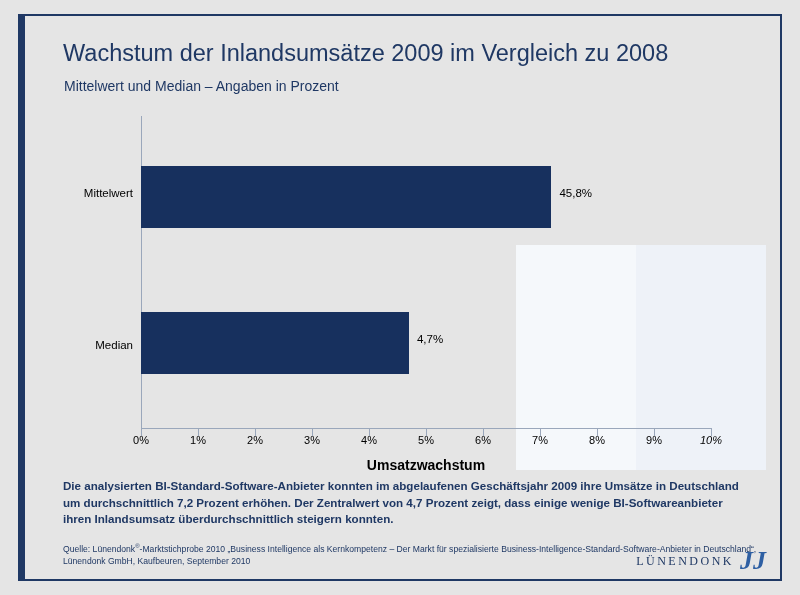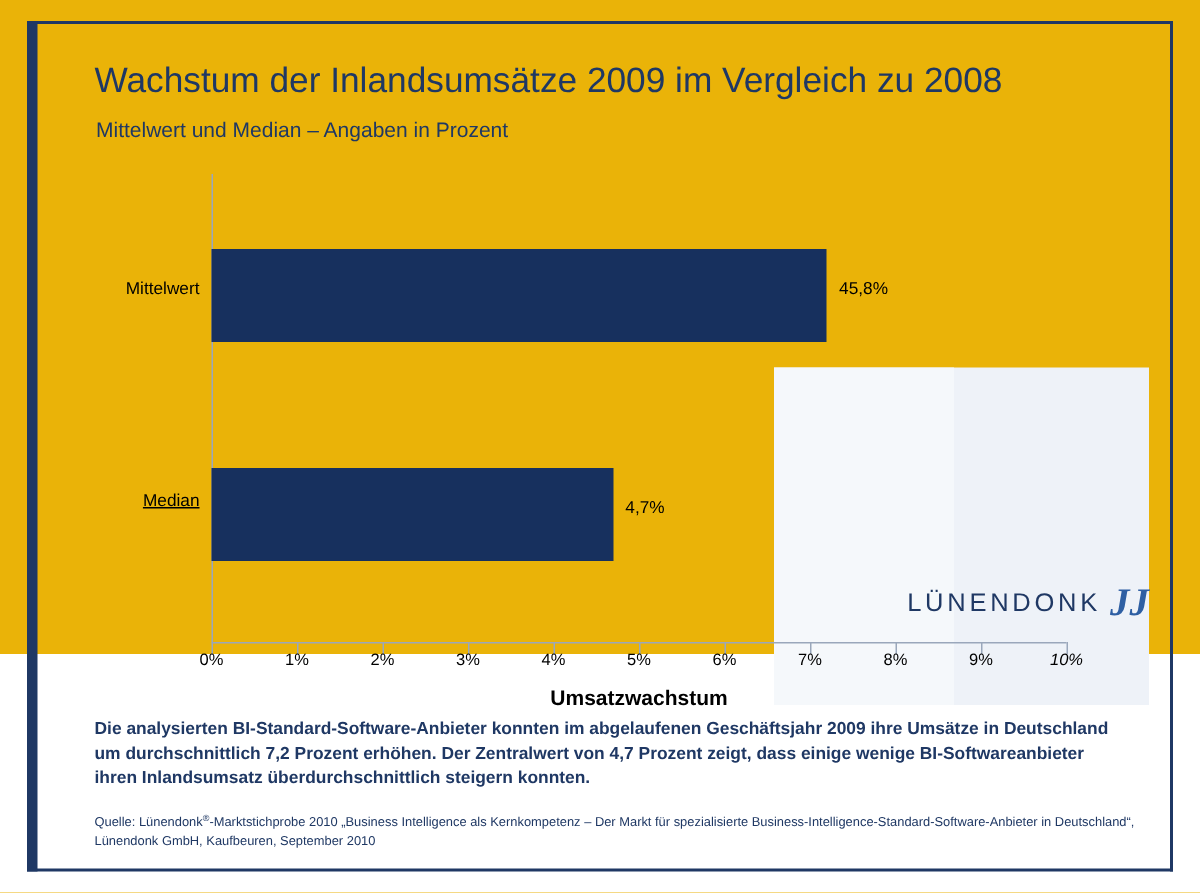--- a/index.html
+++ b/index.html
@@ -9,22 +9,22 @@
   body {
     width: 800px;
     height: 595px;
     background: #ffffff;
     font-family: "Liberation Sans", sans-serif;
     overflow: hidden;
   }
   #slide {
     position: relative;
     width: 800px;
-    height: 436px;
-    background: #eab308;
+    height: 595px;
+    background: #e5e5e5;
     box-sizing: border-box;
   }
   
   .left-bar {
     position: absolute;
     left: 18px;
     top: 14px;
     width: 7px;
     height: 567px;
     background: #1f3864;
@@ -137,21 +137,21 @@
 
   .cat-label {
     position: absolute;
     font-size: 11.5px;
     color: #000000;
     text-align: right;
     width: 70px;
     left: 0px;
   }
   .cat-label-1 { top: 75px; }
-  .cat-label-2 { top: 216px; text-decoration: underline; }
+  .cat-label-2 { top: 227px; }
 
   .val-label {
     position: absolute;
     font-size: 11.5px;
     color: #000000;
   }
   .val-label-1 { top: 75px; }
   .val-label-2 { top: 221px; }
 
   .tick-label {
@@ -203,24 +203,24 @@
   }
   .logo {
     position: absolute;
     right: 34px;
     bottom: 24px;
     display: flex;
     align-items: center;
     z-index: 4;
   }
   .logo-text {
-    font-size: 17px;
+    font-size: 12px;
     letter-spacing: 2.5px;
     color: #1f3864;
-    font-family: Liberation Sans, sans-serif;
+    font-family: Liberation Serif, serif;
   }
   .logo-mark {
     margin-left: 6px;
     color: #2e5fa3;
     font-size: 26px;
     font-weight: bold;
     font-family: "Liberation Serif", serif;
     line-height: 20px;
     font-style: italic;
   }

